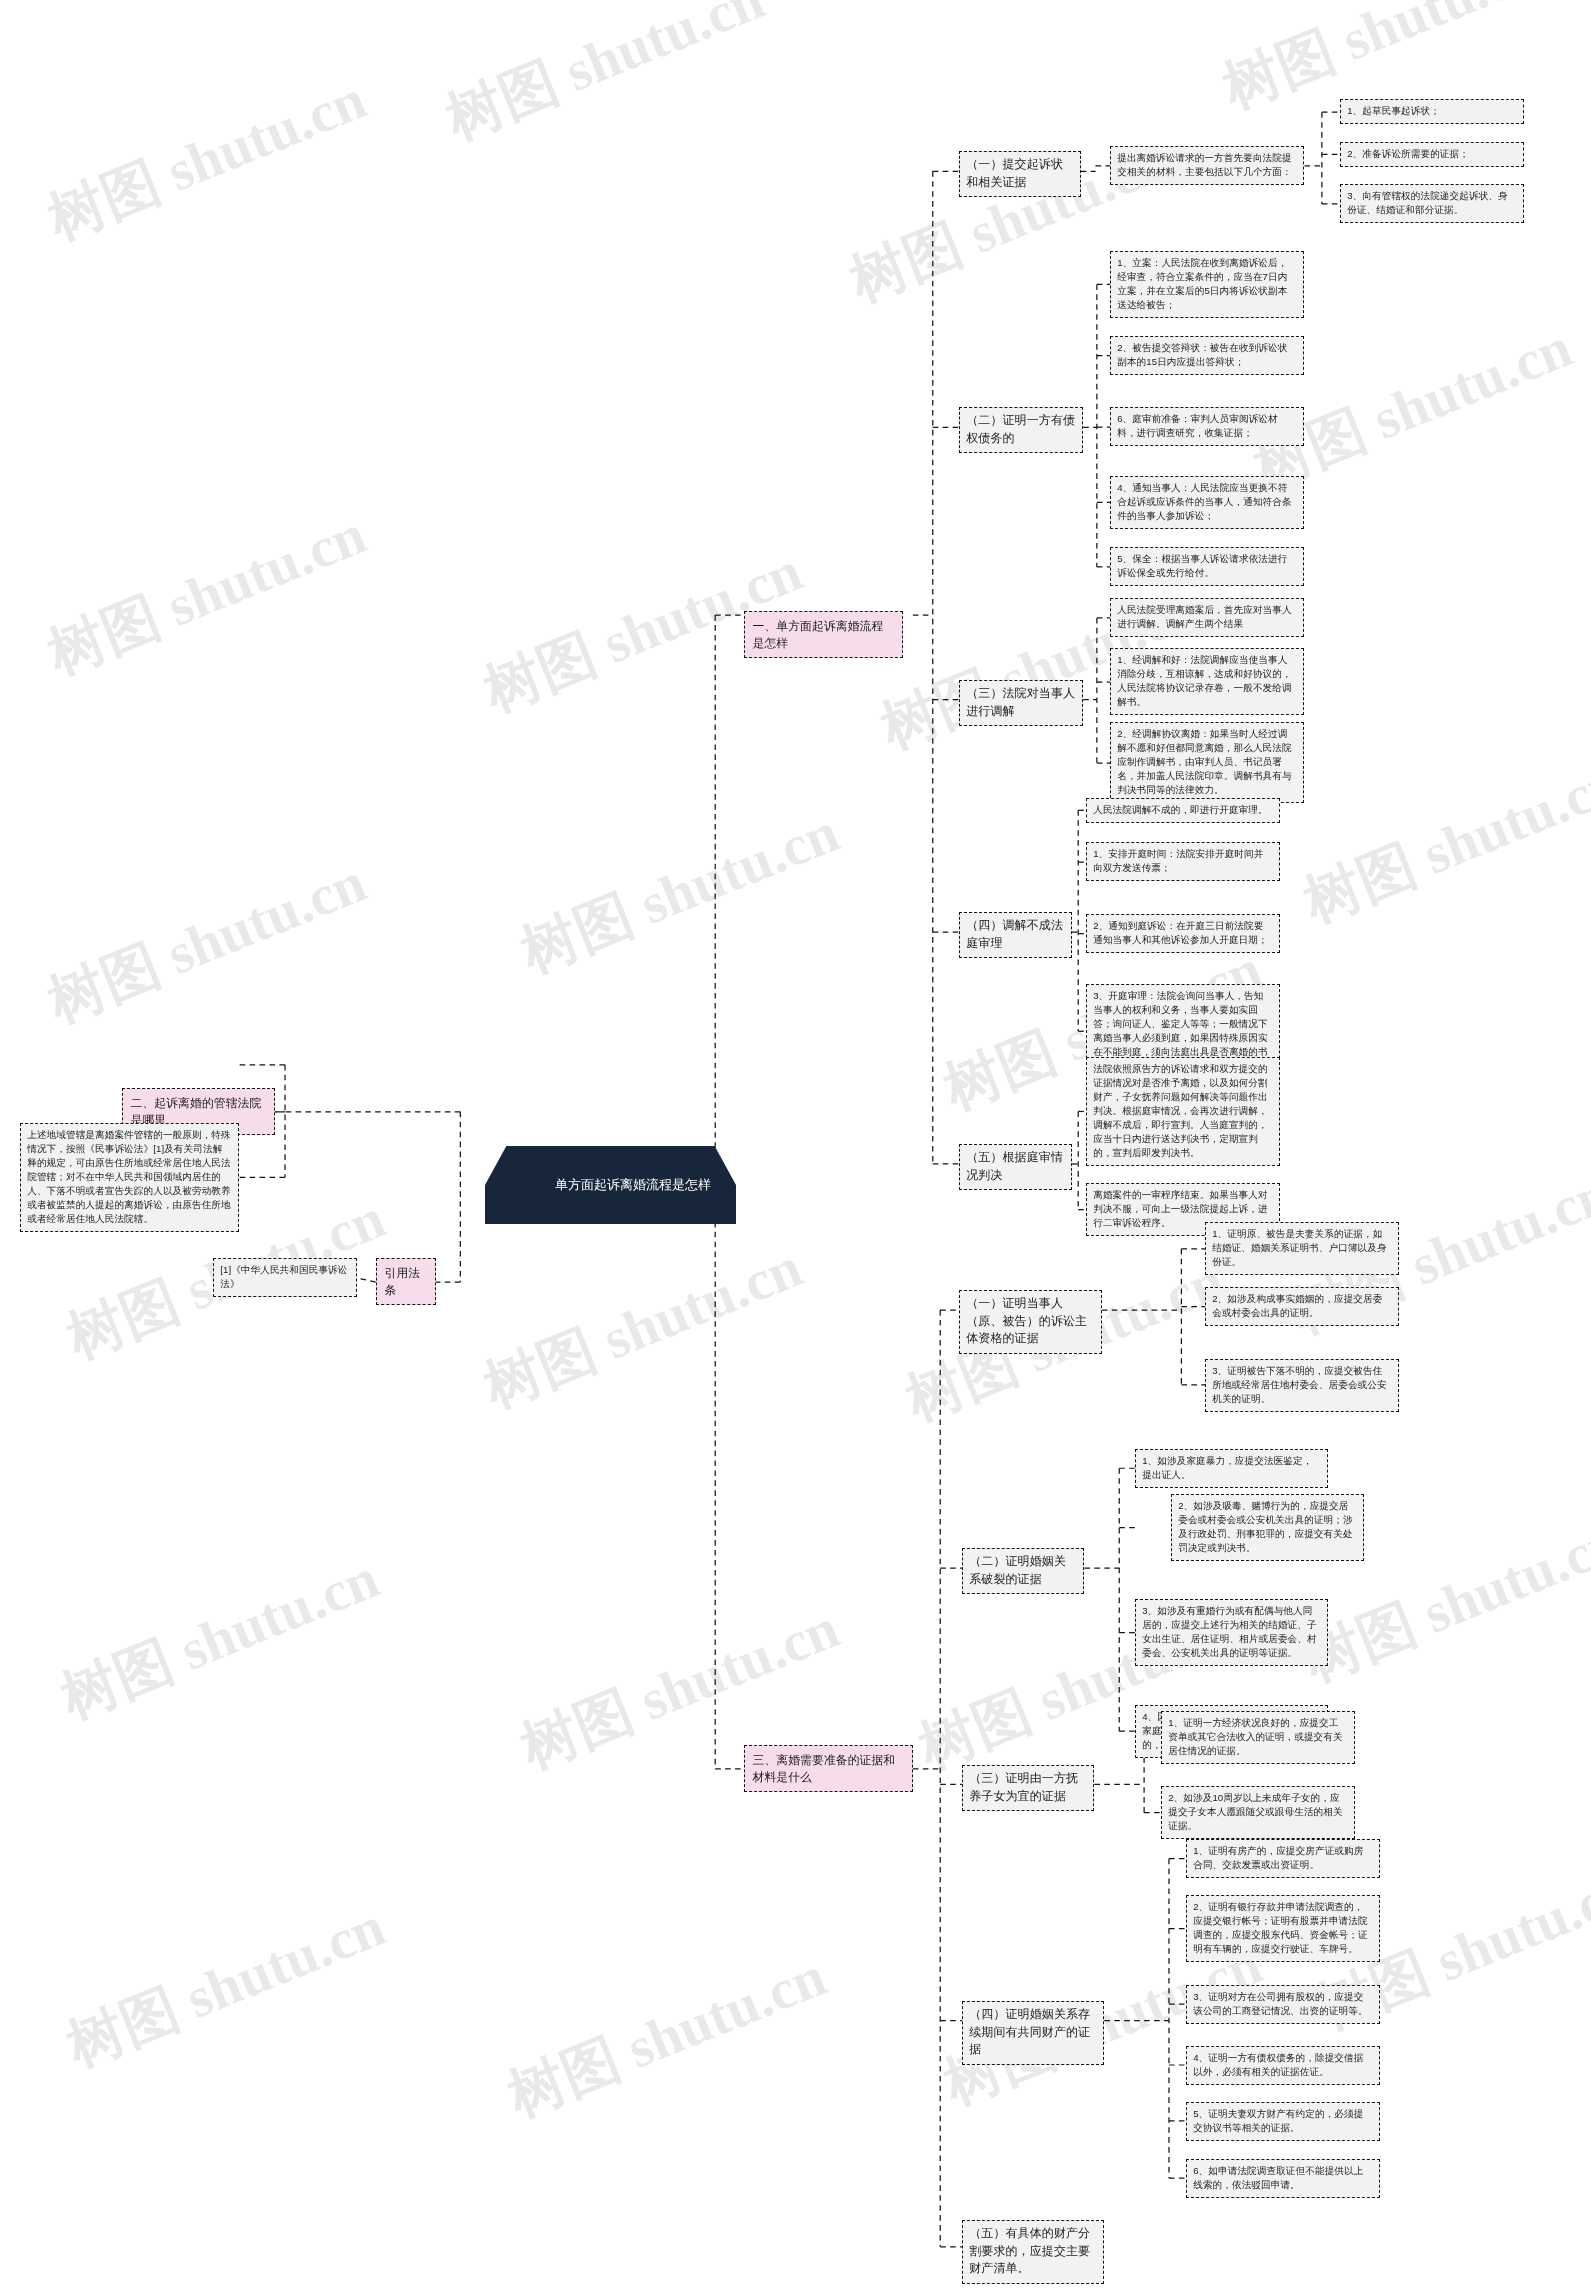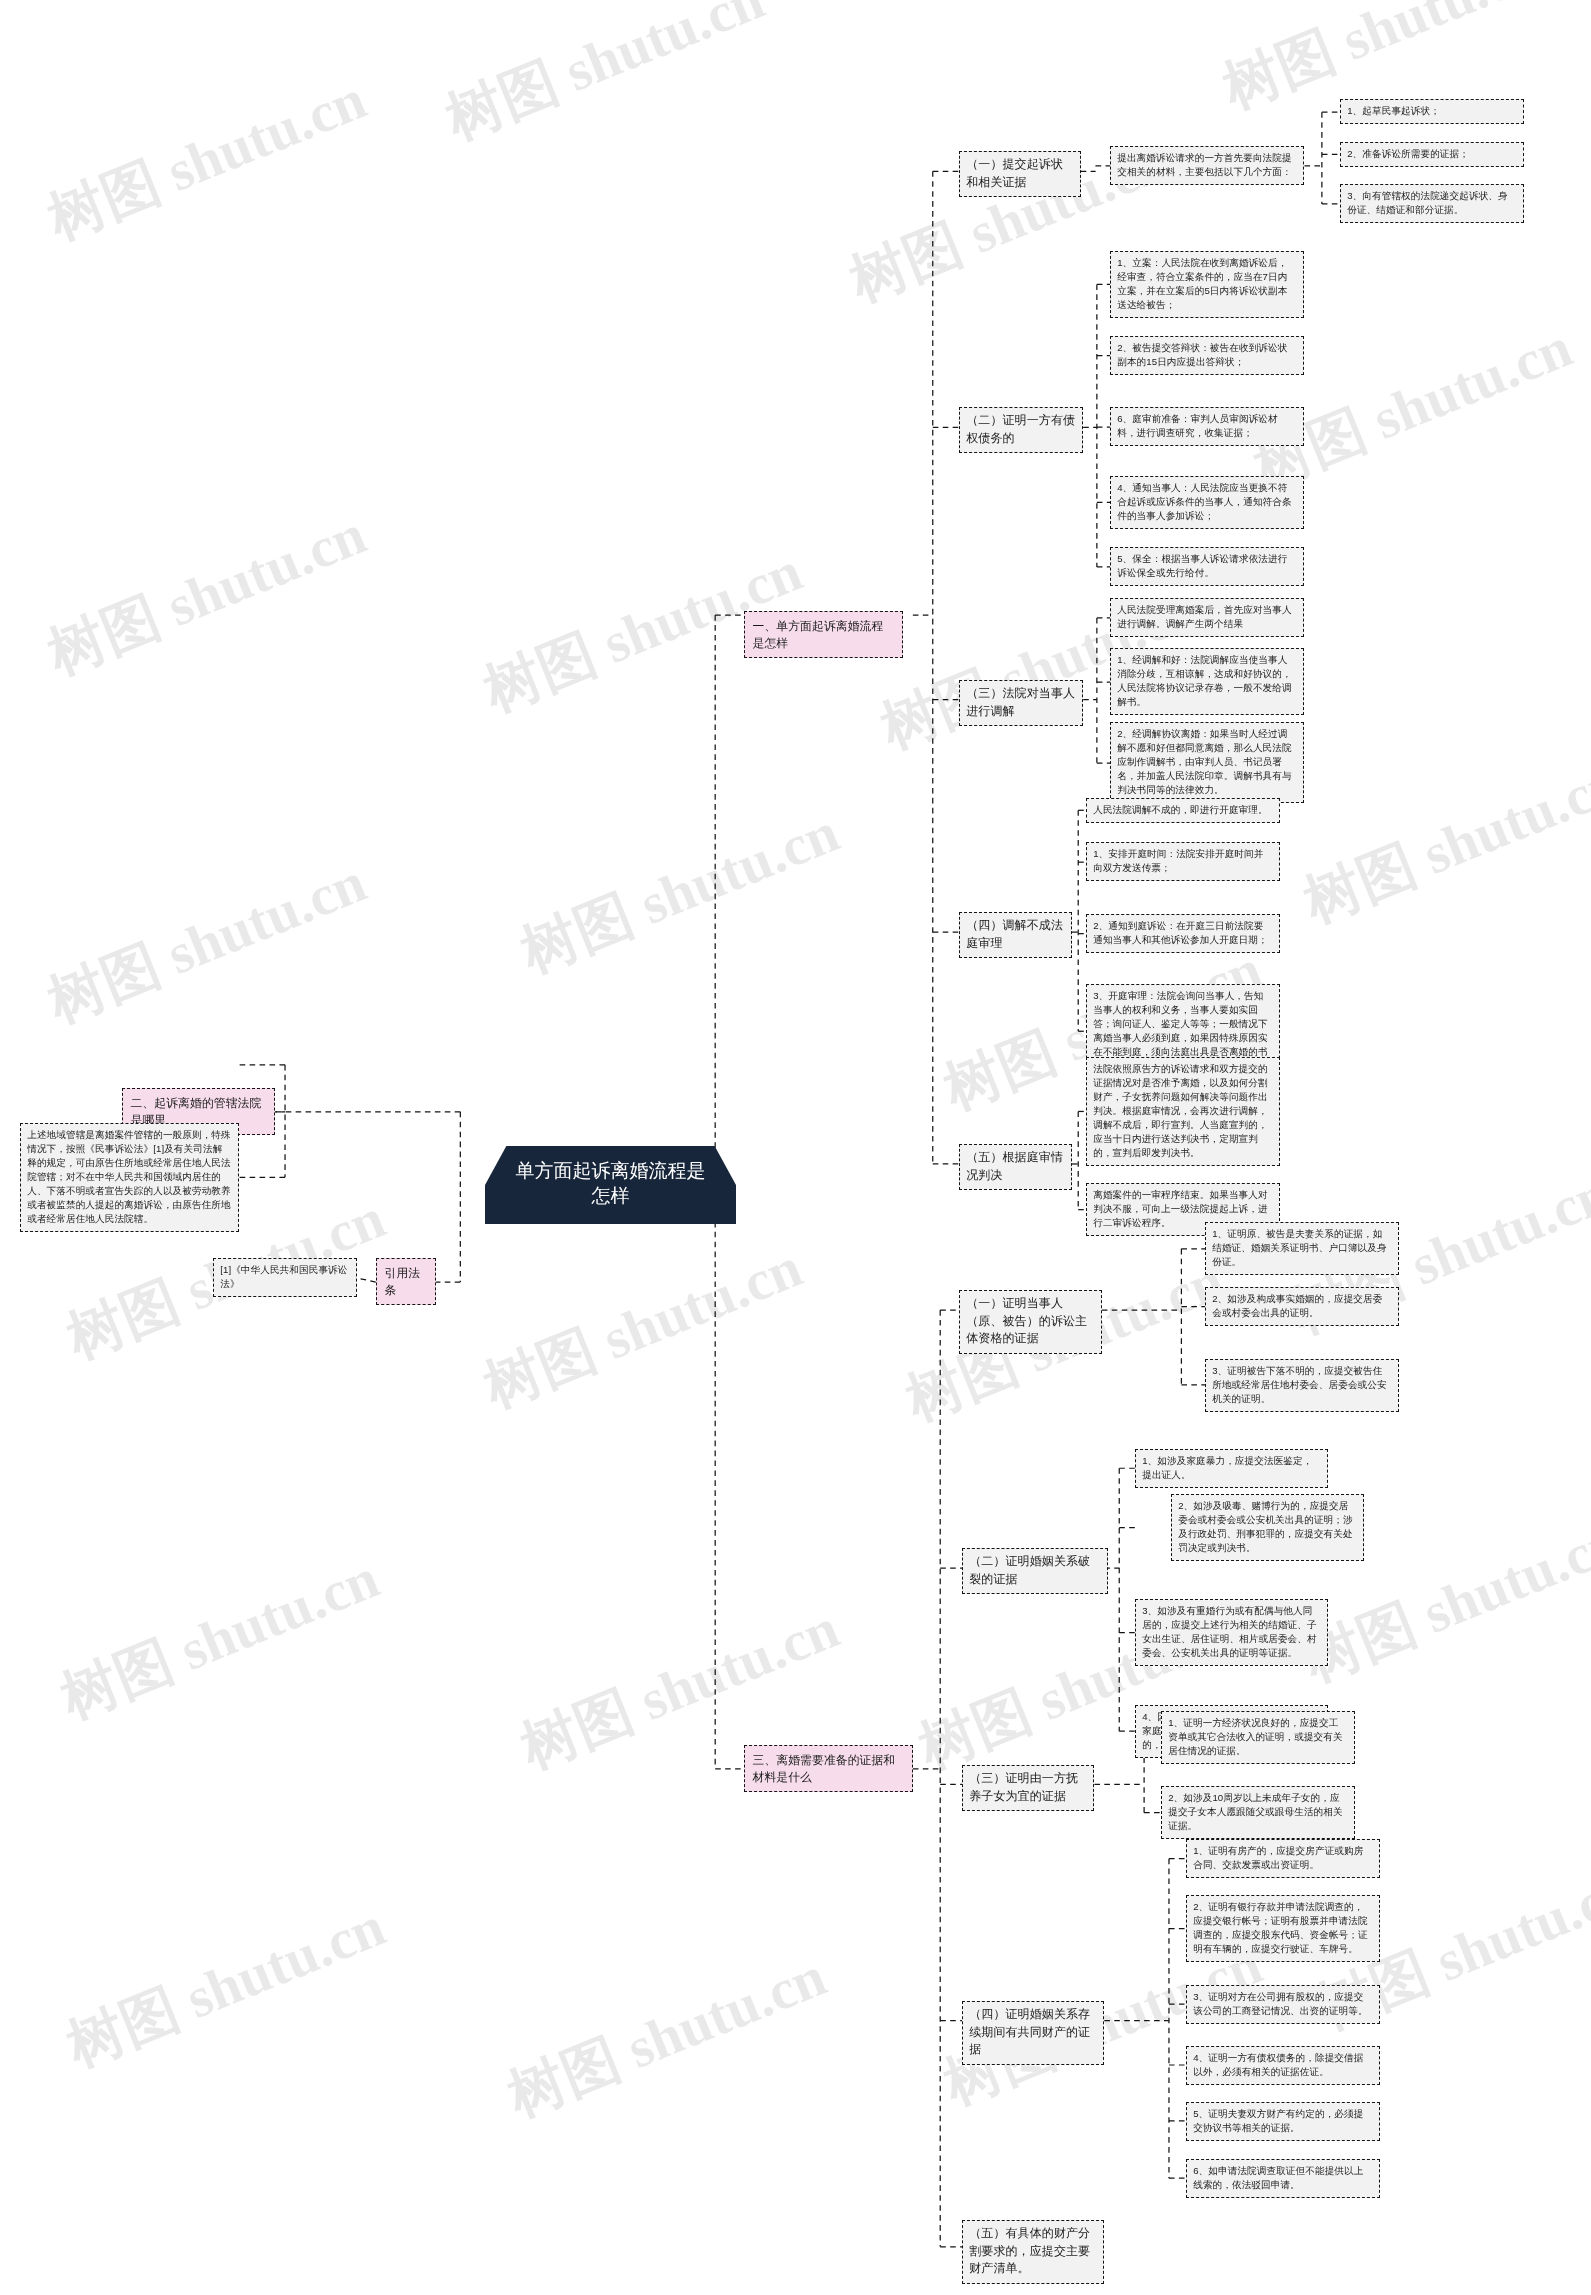--- a/index.html
+++ b/index.html
@@ -37,29 +37,28 @@
   .leaf{font-size:9.6px;}
   .branch{font-size:12px;background:#f2f2f2;}
   .pink{background:#f7ddeb;font-size:11.8px;padding:5.6px 7.5px;}
 
   
   #root{
     position:absolute;
     left:485px;top:1146px;width:251px;height:78px;
     background:#17263a;
     color:#ffffff;
-    font-size:19px;
+    font-size:13px;
     line-height:1.3;
-    display:flex;align-items:center;justify-content:center;
+    display:flex;align-items:center;justify-content:flex-end;
     text-align:center;
     padding:0 25px;
     box-sizing:border-box;
     clip-path:polygon(0% 50%, 8.5% 0%, 91.5% 0%, 100% 50%, 100% 100%, 0% 100%);
     z-index:3;
-    font-family:Liberation Mono, monospace;
   }
   #root span{display:block;}
 </style>
 </head>
 <body>
 
 <div id="watermarks">
     <div class="wm" style="left: 37px; top: 187px; font-size: 57px; transform: rotate(-22deg);">树图 shutu.cn</div>
     <div class="wm" style="left: 435px; top: 87px; font-size: 57px; transform: rotate(-22deg);">树图 shutu.cn</div>
     <div class="wm" style="left: 839px; top: 249px; font-size: 57px; transform: rotate(-22deg);">树图 shutu.cn</div>
@@ -214,21 +213,21 @@
 
   <div class="node branch" style="left:959px;top:1144px;width:113px;">（五）根据庭审情况判决</div>
   <div class="node leaf" style="left:1086px;top:1057px;width:194px;">法院依照原告方的诉讼请求和双方提交的证据情况对是否准予离婚，以及如何分割财产，子女抚养问题如何解决等问题作出判决。根据庭审情况，会再次进行调解，调解不成后，即行宣判。人当庭宣判的，应当十日内进行送达判决书，定期宣判的，宣判后即发判决书。</div>
   <div class="node leaf" style="left:1086px;top:1183px;width:194px;">离婚案件的一审程序结束。如果当事人对判决不服，可向上一级法院提起上诉，进行二审诉讼程序。</div>
 
   <div class="node branch" style="left:959px;top:1290px;width:143px;">（一）证明当事人（原、被告）的诉讼主体资格的证据</div>
   <div class="node leaf" style="left:1205px;top:1222px;width:194px;">1、证明原、被告是夫妻关系的证据，如结婚证、婚姻关系证明书、户口簿以及身份证。</div>
   <div class="node leaf" style="left:1205px;top:1287px;width:194px;">2、如涉及构成事实婚姻的，应提交居委会或村委会出具的证明。</div>
   <div class="node leaf" style="left:1205px;top:1359px;width:194px;">3、证明被告下落不明的，应提交被告住所地或经常居住地村委会、居委会或公安机关的证明。</div>
 
-  <div class="node branch" style="left:962px;top:1548px;width:146px;">（二）证明婚姻关系破裂的证据</div>
+  <div class="node branch" style="left:962px;top:1548px;width:122px;">（二）证明婚姻关系破裂的证据</div>
   <div class="node leaf" style="left:1135px;top:1449px;width:193px;">1、如涉及家庭暴力，应提交法医鉴定，提出证人。</div>
   <div class="node leaf" style="left:1135px;top:1494px;width:193px;margin-left:36px;">2、如涉及吸毒、赌博行为的，应提交居委会或村委会或公安机关出具的证明；涉及行政处罚、刑事犯罪的，应提交有关处罚决定或判决书。</div>
   <div class="node leaf" style="left:1135px;top:1599px;width:193px;">3、如涉及有重婚行为或有配偶与他人同居的，应提交上述行为相关的结婚证、子女出生证、居住证明、相片或居委会、村委会、公安机关出具的证明等证据。</div>
   <div class="node leaf" style="left:1135px;top:1705px;width:193px;">4、因重婚、有配偶者与他人同居、实施家庭暴力、虐待遗弃家庭成员引起离婚的，无过错方有权请求损害赔偿。</div>
 
   <div class="node branch" style="left:962px;top:1765px;width:132px;">（三）证明由一方抚养子女为宜的证据</div>
   <div class="node leaf" style="left:1161px;top:1711px;width:194px;">1、证明一方经济状况良好的，应提交工资单或其它合法收入的证明，或提交有关居住情况的证据。</div>
   <div class="node leaf" style="left:1161px;top:1786px;width:194px;">2、如涉及10周岁以上未成年子女的，应提交子女本人愿跟随父或跟母生活的相关证据。</div>
 
   <div class="node branch" style="left:962px;top:2001px;width:142px;">（四）证明婚姻关系存续期间有共同财产的证据</div>

